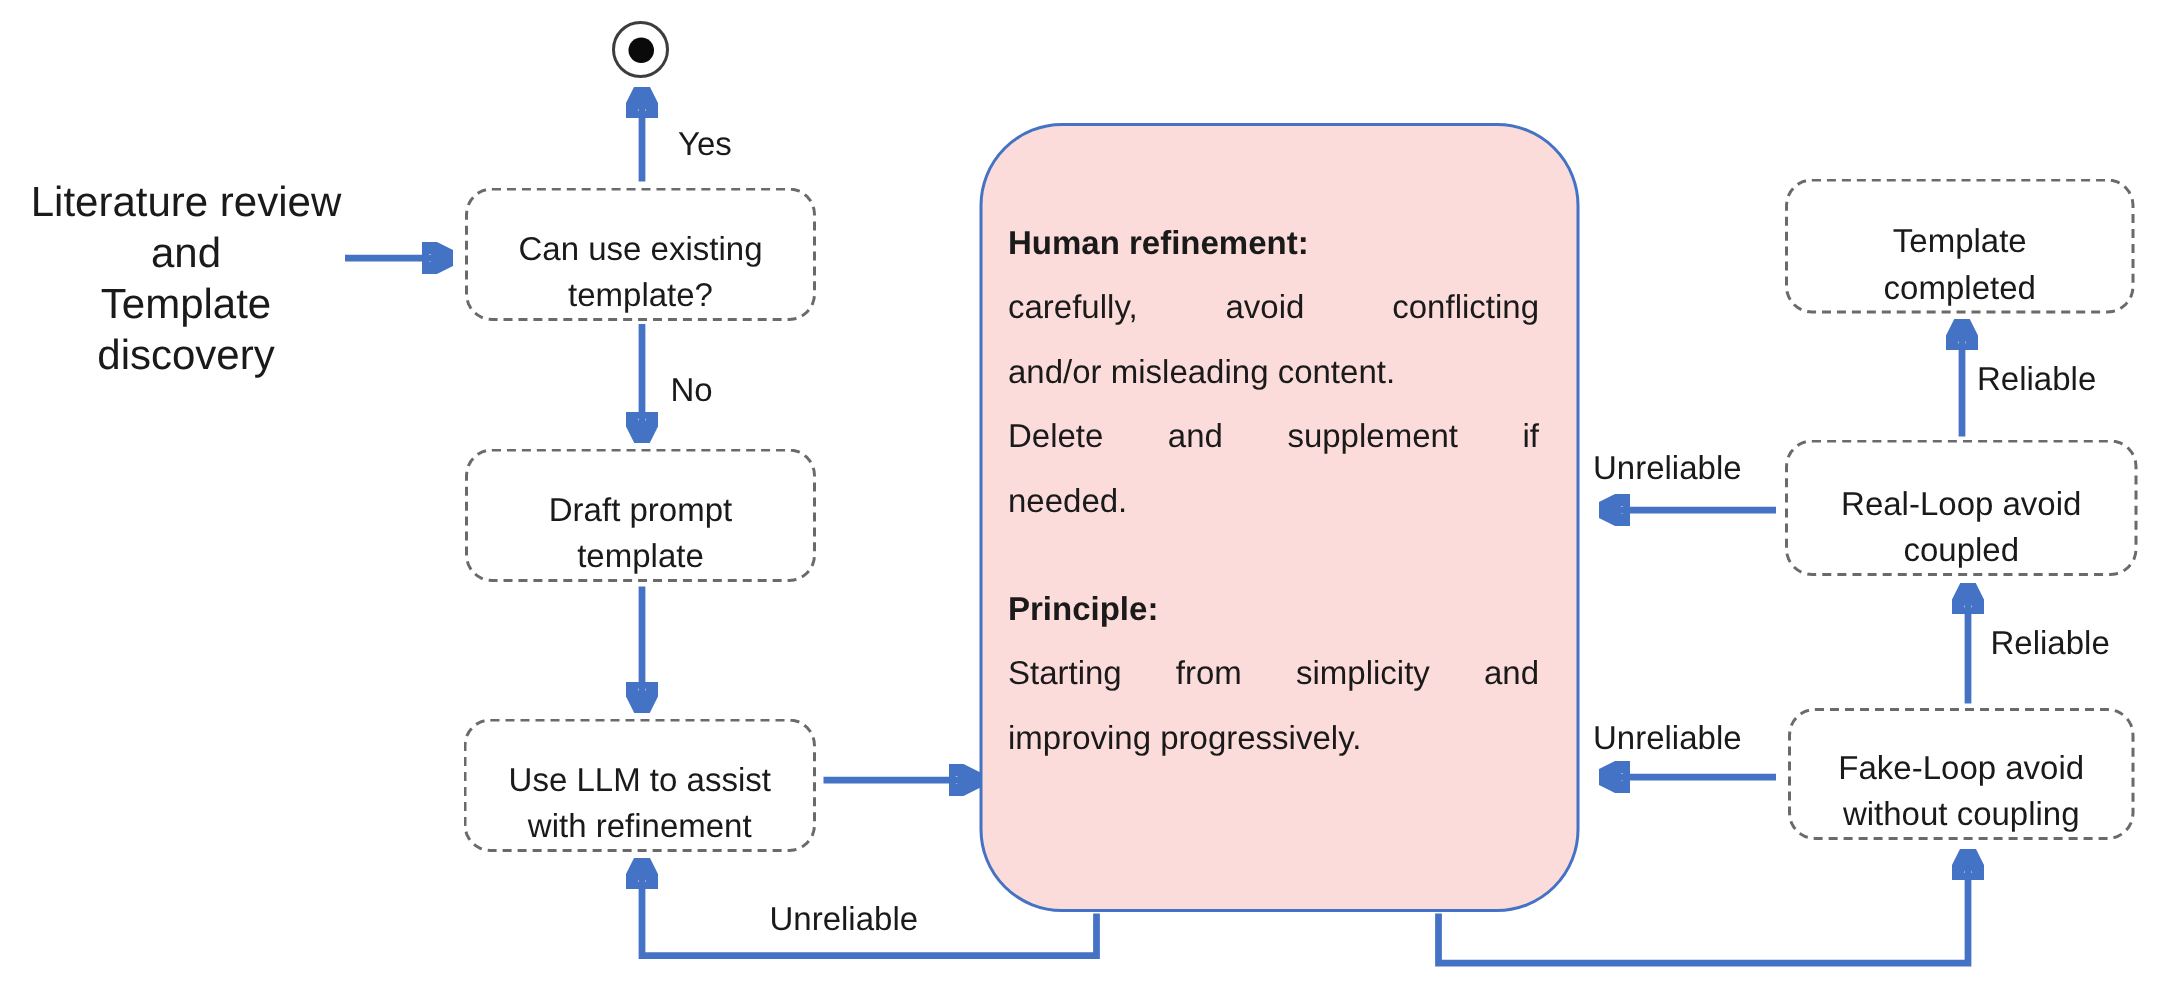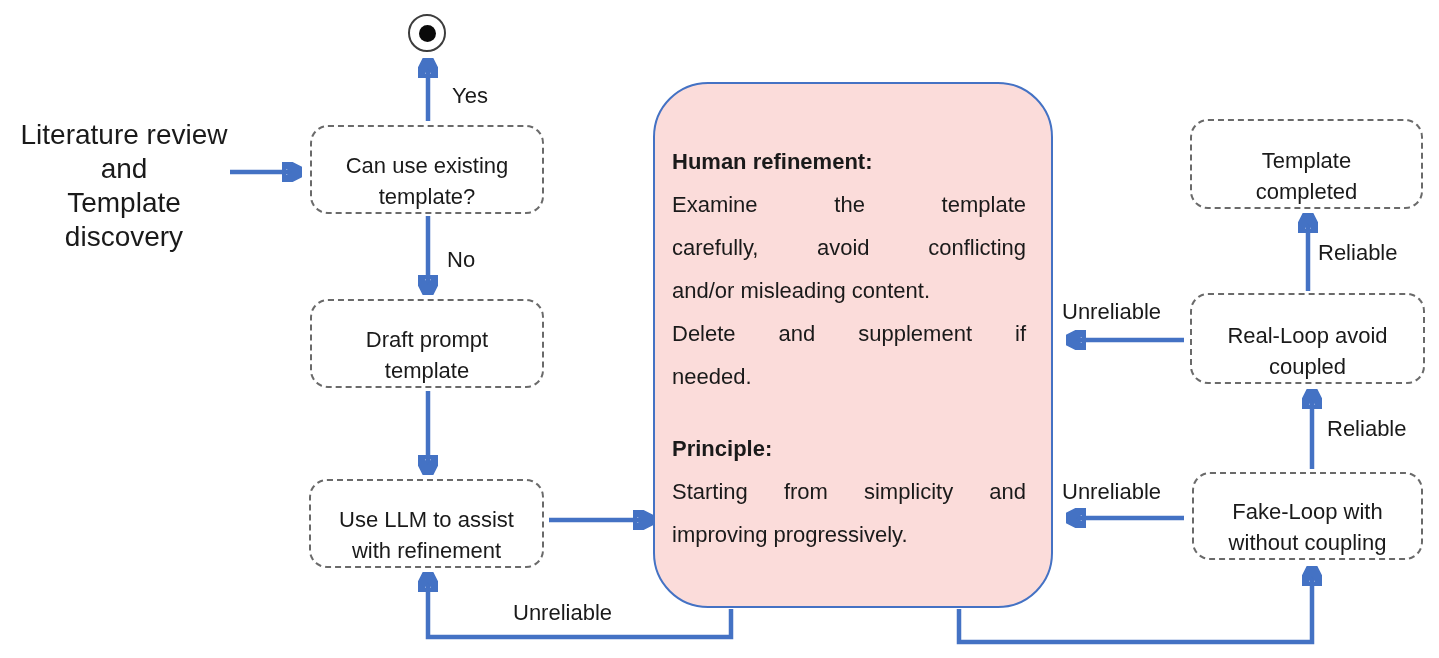--- a/index.html
+++ b/index.html
@@ -89,27 +89,26 @@
     <div>Template</div>
     <div>completed</div>
   </div>
 
   <div class="node" style="left:1190px;top:293px;width:235px;height:91px;">
     <div>Real-Loop avoid</div>
     <div>coupled</div>
   </div>
 
   <div class="node" style="left:1192px;top:472px;width:231px;height:88px;">
-    <div>Fake-Loop with</div>
+    <div>Fake-Loop avoid</div>
     <div>without coupling</div>
   </div>
 
   <div class="pink">
       <div class="pl heading">Human refinement:</div>
-      <div class="pl j">Examine the template</div>
       <div class="pl j">carefully, avoid conflicting</div>
       <div class="pl">and/or misleading content.</div>
       <div class="pl j">Delete and supplement if</div>
       <div class="pl">needed.</div>
       <div class="spacer"></div>
       <div class="pl heading">Principle:</div>
       <div class="pl j">Starting from simplicity and</div>
       <div class="pl">improving progressively.</div>
     </div>
 

